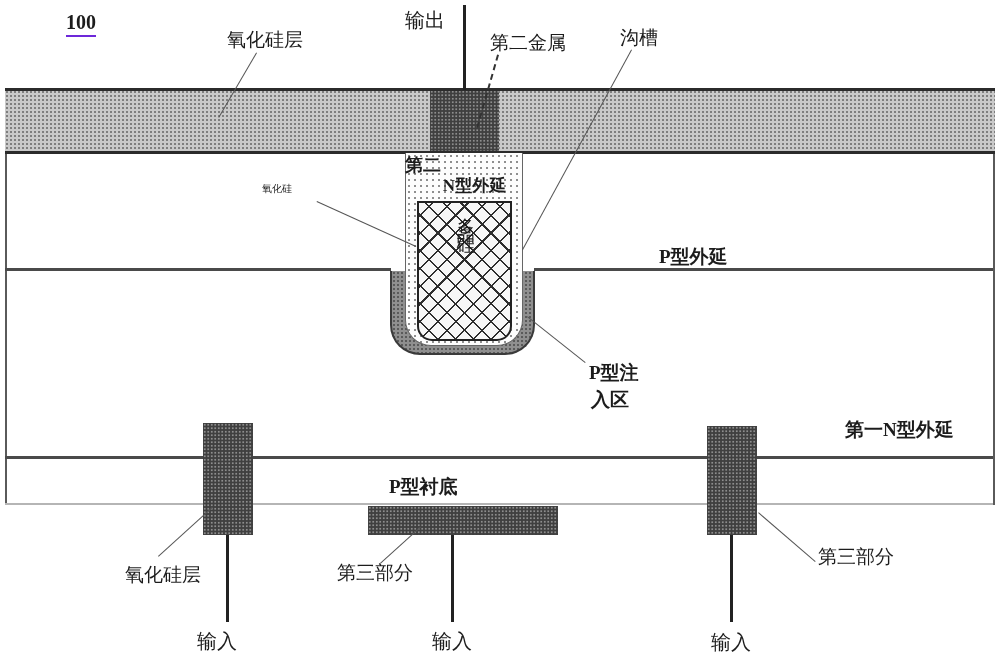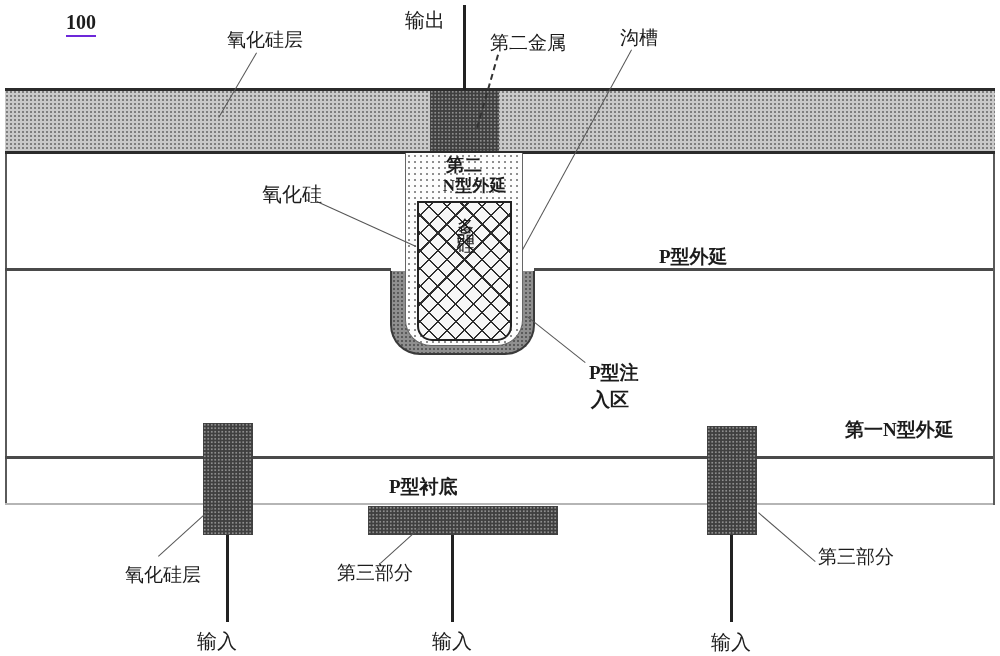--- a/index.html
+++ b/index.html
@@ -6,21 +6,21 @@
   #stage {
     position:relative; width:1000px; height:656px; background:#ffffff;
     overflow:hidden;
     font-family:"Liberation Serif","DejaVu Serif",serif;
   }
   .abs { position:absolute; }
   .t {
     position:absolute; color:#1c1c1c; white-space:nowrap;
     font-family:"Liberation Serif","DejaVu Serif",serif; line-height:1.15;
   }
-  .s14 { font-size:20px; }
+  .s14 { font-size:10px; }
   .s17 { font-size:17px; }
   .s18 { font-size:18px; }
   .s19 { font-size:19px; }
   .s20 { font-size:20px; }
   .b   { font-weight:bold; }
 
   
   .halftone-light {
     background-color:#c9c9c9;
     background-image:radial-gradient(circle,#7e7e7e 1px,transparent 1.3px);
@@ -94,21 +94,21 @@
   <div class="abs halftone-dark" style="left:430px; top:90px; width:69px; height:61px;"></div>
   <div class="abs" style="left:5px; top:88px; width:990px; height:2.5px; background:#2b2b2b;"></div>
   <div class="abs" style="left:5px; top:151px; width:990px; height:3px; background:#2b2b2b;"></div>
 
   <div class="abs halftone-mid" style="left:390px; top:271px; width:145px; height:84px; border:2px solid #3a3a3a; border-top:none; border-radius:0 0 30px 30px; box-sizing:border-box;"></div>
 
   <div class="abs dotted-light" style="left:405px; top:153px; width:118px; height:193px; border:1.5px solid #666; border-top:none; border-radius:0 0 26px 26px; box-sizing:border-box;"></div>
 
   <div class="abs crosshatch" style="left:417px; top:201px; width:95px; height:140px; border:2px solid #222; border-radius:0 0 15px 15px; box-sizing:border-box;"></div>
 
-  <div class="t s18 b" style="left:405px; top:155px; width:118px; text-align:center;">第二</div>
+  <div class="t s18 b" style="left:405px; top:155px; width:118px; ">第二</div>
   <div class="t s17 b" style="left:405px; top:176px; width:139px; text-align:center;">N型外延</div>
   <div class="t s18 vert-cjk" style="left:455px; top:203px;">多晶硅</div>
 
   <div class="abs halftone-dark" style="left:203px; top:423px; width:50px; height:112px;"></div>
   <div class="abs halftone-dark" style="left:707px; top:426px; width:50px; height:109px;"></div>
   <div class="abs halftone-dark" style="left:368px; top:506px; width:190px; height:29px;"></div>
 
   <div class="vline" style="left:463px; top:5px; height:85px;"></div>
   <div class="vline" style="left:226px; top:535px; height:87px;"></div>
   <div class="vline" style="left:451px; top:535px; height:87px;"></div>

